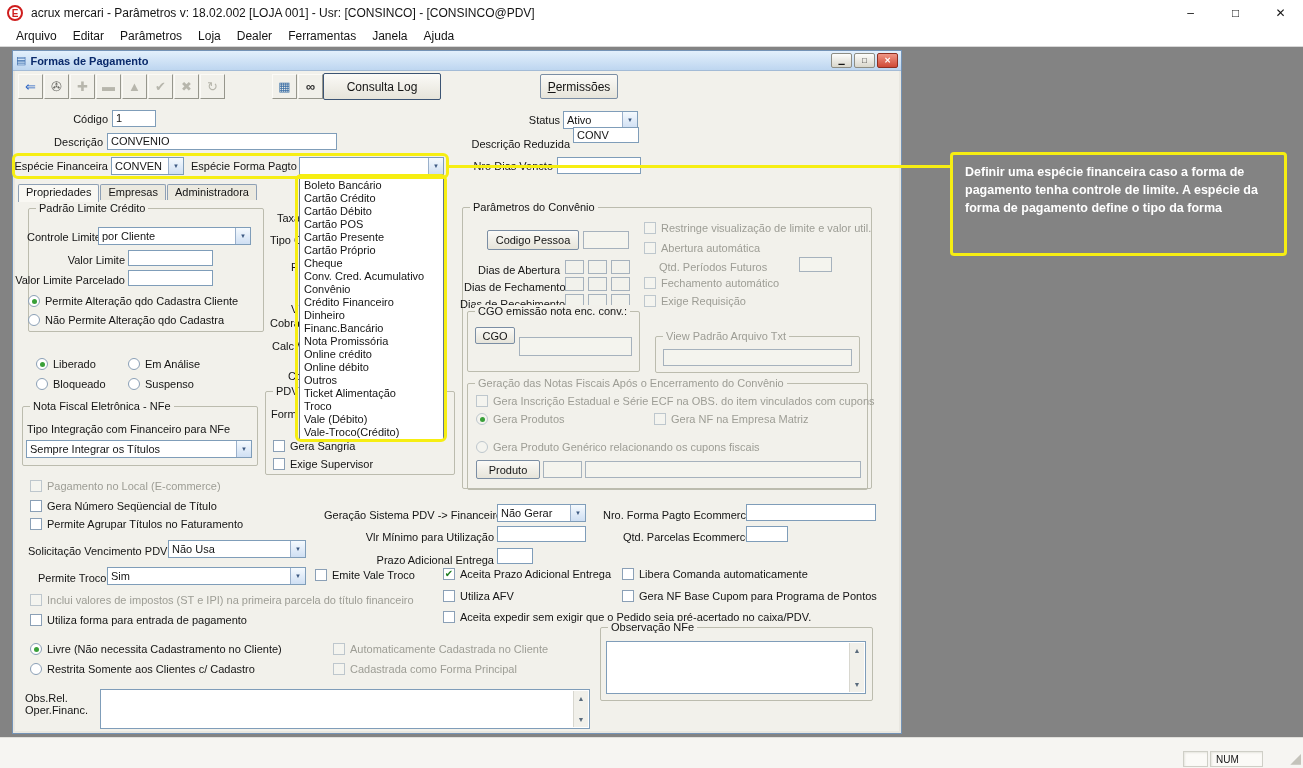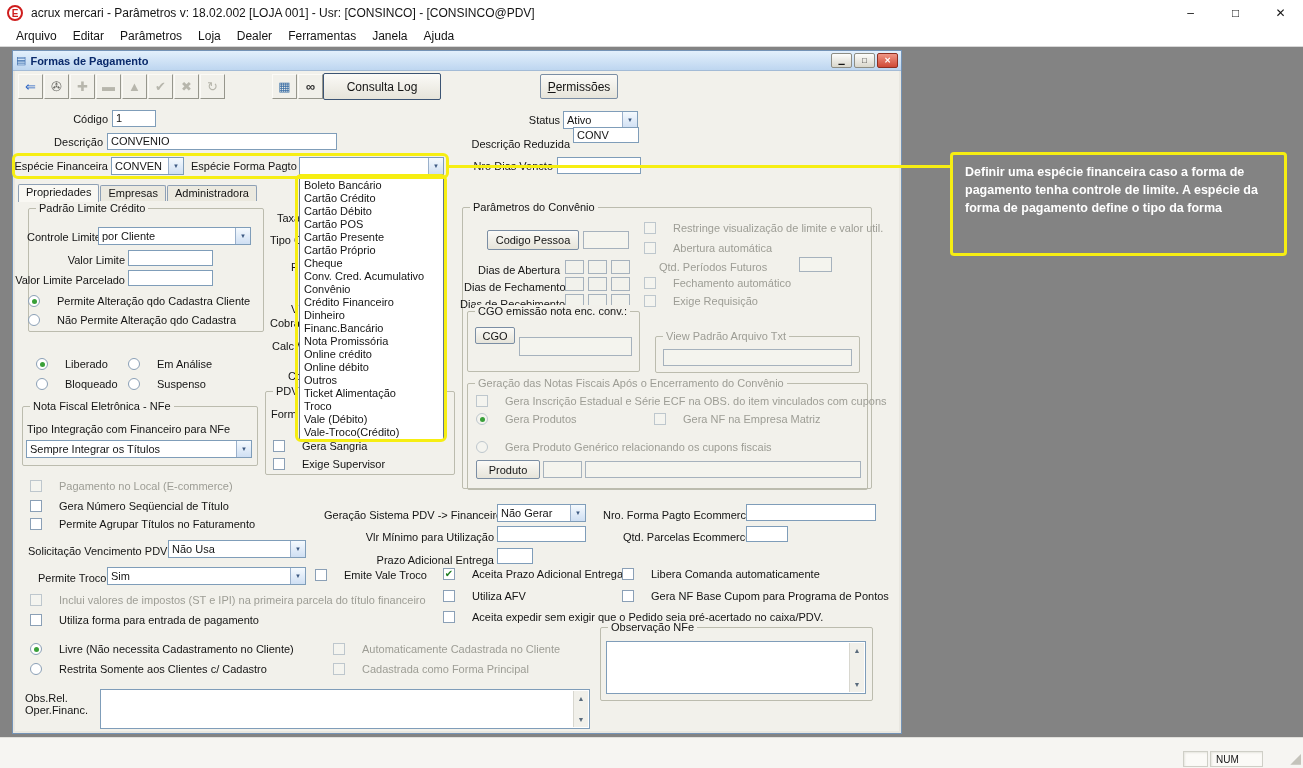--- a/index.html
+++ b/index.html
@@ -9,21 +9,21 @@
 .lbl.r{text-align:right}
 .gray-text{color:#9d9d95}
 .field{position:absolute;background:#fff;border:1px solid #7f9db9;padding:1px 3px;white-space:nowrap;overflow:hidden;line-height:13px}
 .field.g{background:#f4f4ee;border-color:#a6b2bd}
 .mini{position:absolute;background:#f2f2ec;border:1px solid #a6b2bd}
 .combo{position:absolute;background:#fff;border:1px solid #7f9db9;display:flex;align-items:stretch;height:18px}
 .combo .v{flex:1;padding:1px 3px;overflow:hidden;white-space:nowrap;line-height:14px}
 .combo .a{width:15px;background:linear-gradient(#f5fafe,#cfdff3);border-left:1px solid #9ab0cb;display:flex;align-items:center;justify-content:center;font-size:6px;color:#3d5a83}
 .gb{position:absolute;border:1px solid #bcbcae;border-radius:2px}
 .gb>.cap{position:absolute;top:-7px;left:7px;background:#f2f1eb;padding:0 3px;white-space:nowrap;line-height:12px}
-.ck,.rd{position:absolute;display:flex;align-items:center;gap:17px;white-space:nowrap}
+.ck,.rd{position:absolute;display:flex;align-items:center;gap:5px;white-space:nowrap}
 .ck .b{width:12px;height:12px;flex:none;background:#fff;border:1px solid #8ba0b6;display:flex;align-items:center;justify-content:center}
 .rd .b{width:12px;height:12px;flex:none;background:#fff;border:1px solid #8ba0b6;border-radius:50%;display:flex;align-items:center;justify-content:center}
 .ck .b.on::after{content:"✔";font-size:10px;color:#1e7d1e;line-height:10px}
 .rd .b.on::after{content:"";width:5px;height:5px;border-radius:50%;background:#39a039}
 .dis .b{background:#f4f4ef;border-color:#bec7cd}
 .dis .t{color:#9d9d95}
 .btn3d{position:absolute;background:linear-gradient(#fbfaf7,#e6e4da);border:1px solid #7b8ea4;border-radius:2px;display:flex;align-items:center;justify-content:center;white-space:nowrap}
 .tbtn{position:absolute;width:25px;height:25px;background:#f1f0ea;border:1px solid;border-color:#fbfaf6 #96968c #96968c #fbfaf6;display:flex;align-items:center;justify-content:center;font-size:13px}
 #titlebar{position:absolute;left:0;top:0;width:1303px;height:26px;background:#fff;display:flex;align-items:center}
 #appicon{width:16px;height:16px;border-radius:50%;border:2px solid #cf1d1d;color:#cf1d1d;font-weight:bold;font-size:10px;display:flex;align-items:center;justify-content:center;margin:0 8px 0 7px}
@@ -36,21 +36,21 @@
 #child{position:absolute;left:12px;top:50px;width:890px;height:684px;background:#f2f1eb;border:1px solid #7493b6;box-shadow:inset 0 0 0 2px #e9e7e0}
 #childbar{position:absolute;left:13px;top:51px;width:888px;height:20px;background:linear-gradient(#e3f0fc,#bed6f0);display:flex;align-items:center;padding:0 3px;gap:4px;border-bottom:1px solid #a3bbd6}
 #childbar .txt{color:#0a2a6b;font-weight:bold}
 .cwb{width:21px;height:15px;background:linear-gradient(#fdfdfb,#d9d7cc);border:1px solid #8d8d84;border-radius:2px;display:flex;align-items:center;justify-content:center;font-size:8px;line-height:8px;margin-left:2px}
 .cwb.close{background:linear-gradient(#f09686,#cf4936);border-color:#8d2f22;color:#fff;font-weight:bold}
 #dropdown{position:absolute;left:299px;top:178px;width:145px;height:262px;background:#fff;border:1px solid #64758a;z-index:4;overflow:hidden}
 .opt{height:13px;line-height:13px;padding-left:4px;white-space:nowrap;overflow:hidden}
 .hl{position:absolute;border:3px solid #f6ee12;border-radius:6px;z-index:6;pointer-events:none}
 #connector{position:absolute;left:447px;top:165px;width:503px;height:3px;background:#f6ee12;z-index:6}
 #callout{position:absolute;left:950px;top:152px;width:337px;height:104px;border:3px solid #f6ee12;border-radius:4px;z-index:7;color:#fff;font-weight:bold;font-size:12.5px;line-height:1.45;padding:8px 12px}
-.tabs{position:absolute;display:flex;align-items:center;height:18px}
+.tabs{position:absolute;display:flex;align-items:flex-start;height:18px}
 .tab{border:1px solid #8ea0b5;border-bottom:none;border-radius:2px 2px 0 0;padding:1px 7px 2px;background:#ebe9df;height:16px;margin-right:1px}
 .tab.active{background:#f9f8f3;height:18px}
 .vsb{position:absolute;top:1px;bottom:1px;right:1px;width:15px;background:#f1f0ea;border-left:1px solid #d8d7cf;display:flex;flex-direction:column;justify-content:space-between;align-items:center;font-size:7px;color:#5a6b7d;padding:1px 0}
 #statusbar{position:absolute;left:0;top:737px;width:1303px;height:31px;background:#f6f5f2;border-top:1px solid #e0dfdb}
 .sb-panel{position:absolute;top:13px;height:16px;border:1px solid #cfcfc7;background:#fbfaf7;box-shadow:inset 1px 1px 2px #e6e5df;padding:2px 5px;font-size:10px;line-height:11px}
 .u{text-decoration:underline}
 .grip{position:absolute;right:2px;top:12px;color:#c4c3bb;font-size:14px}
 </style>
 </head>
 <body>

